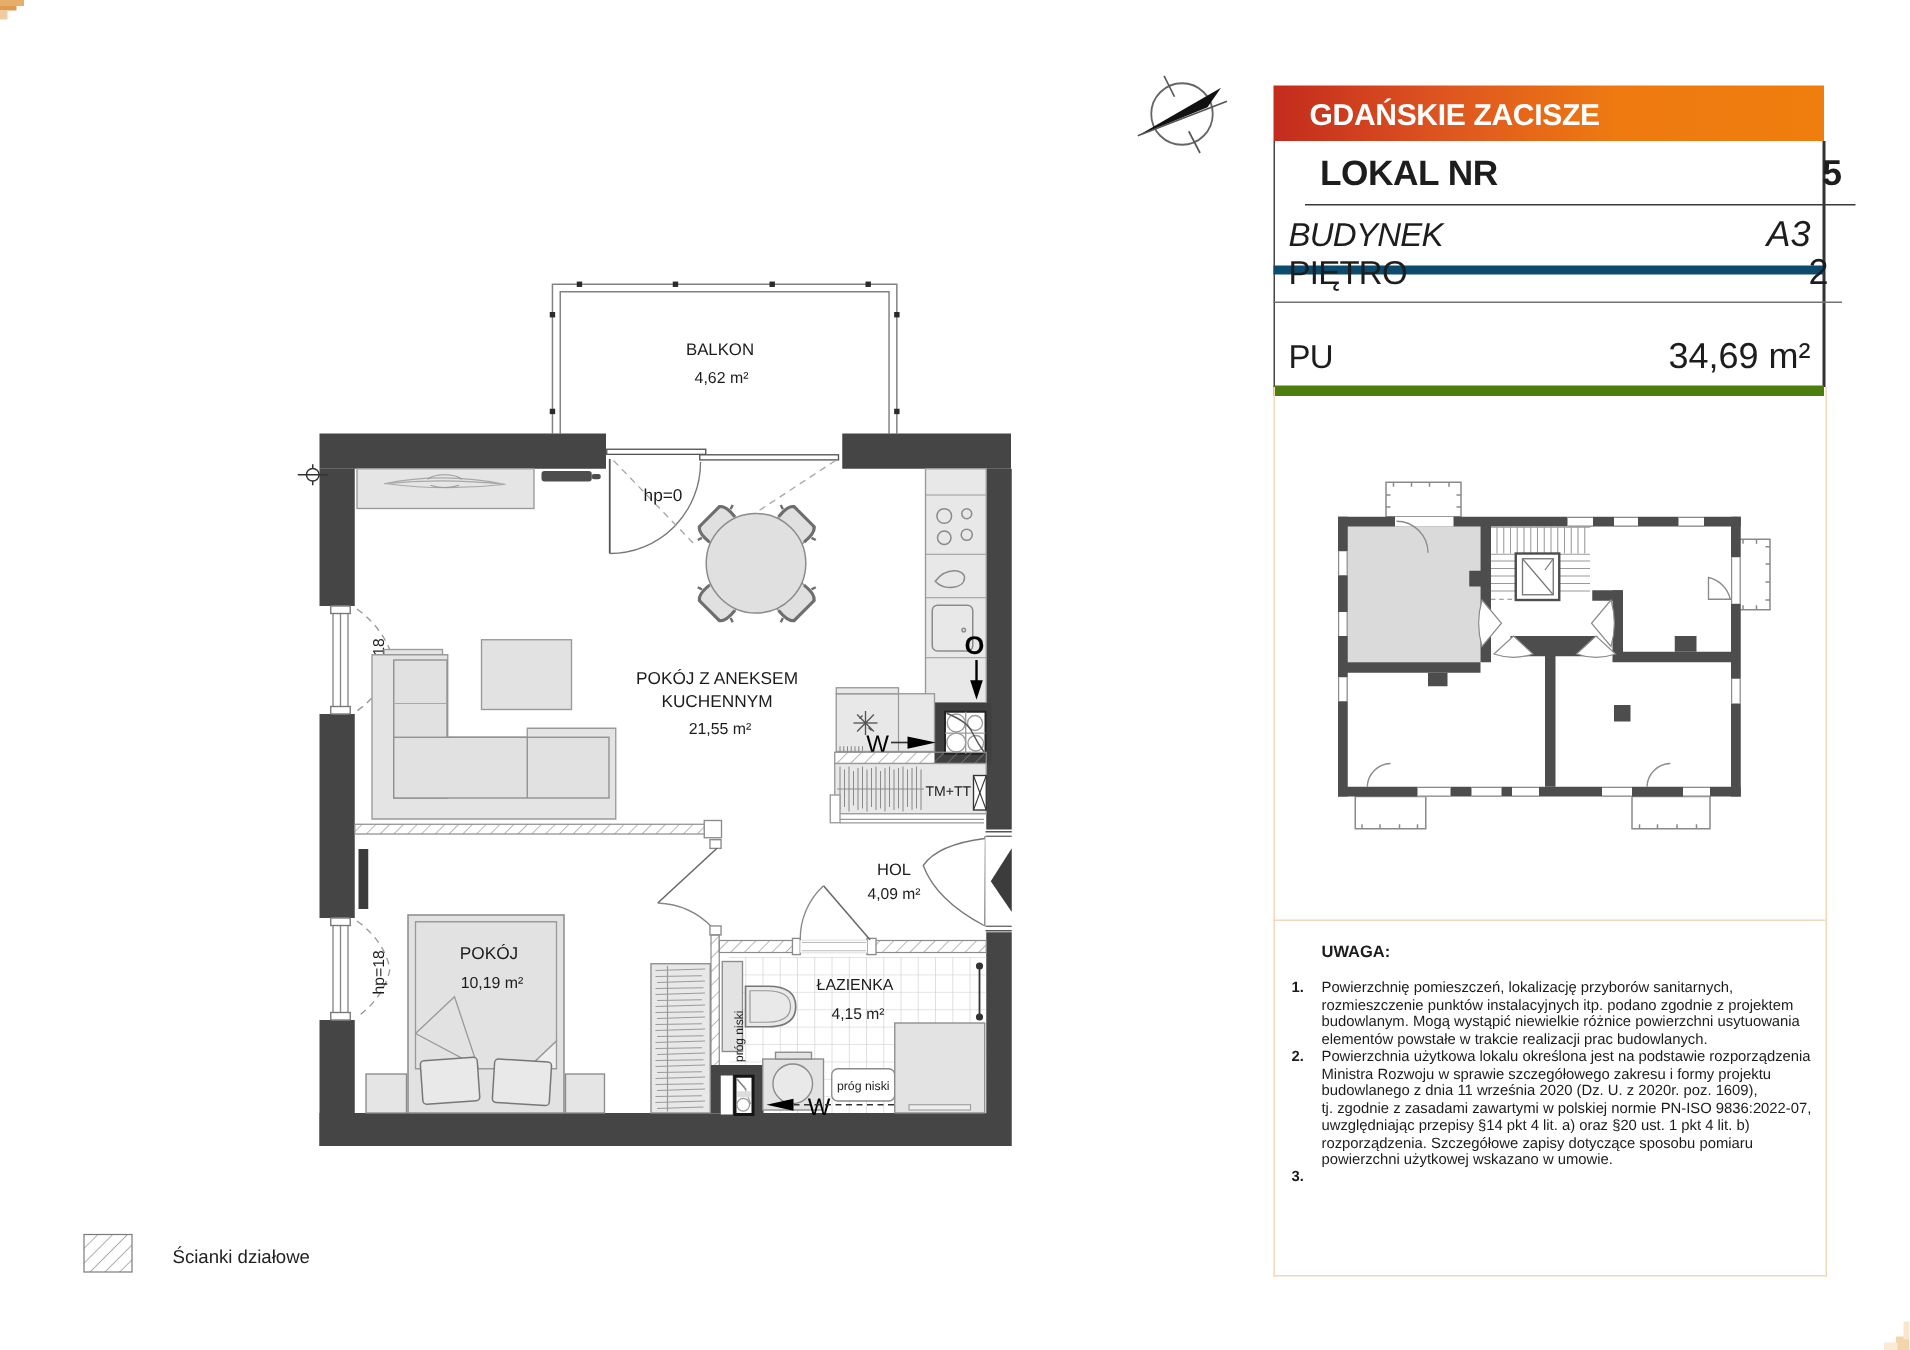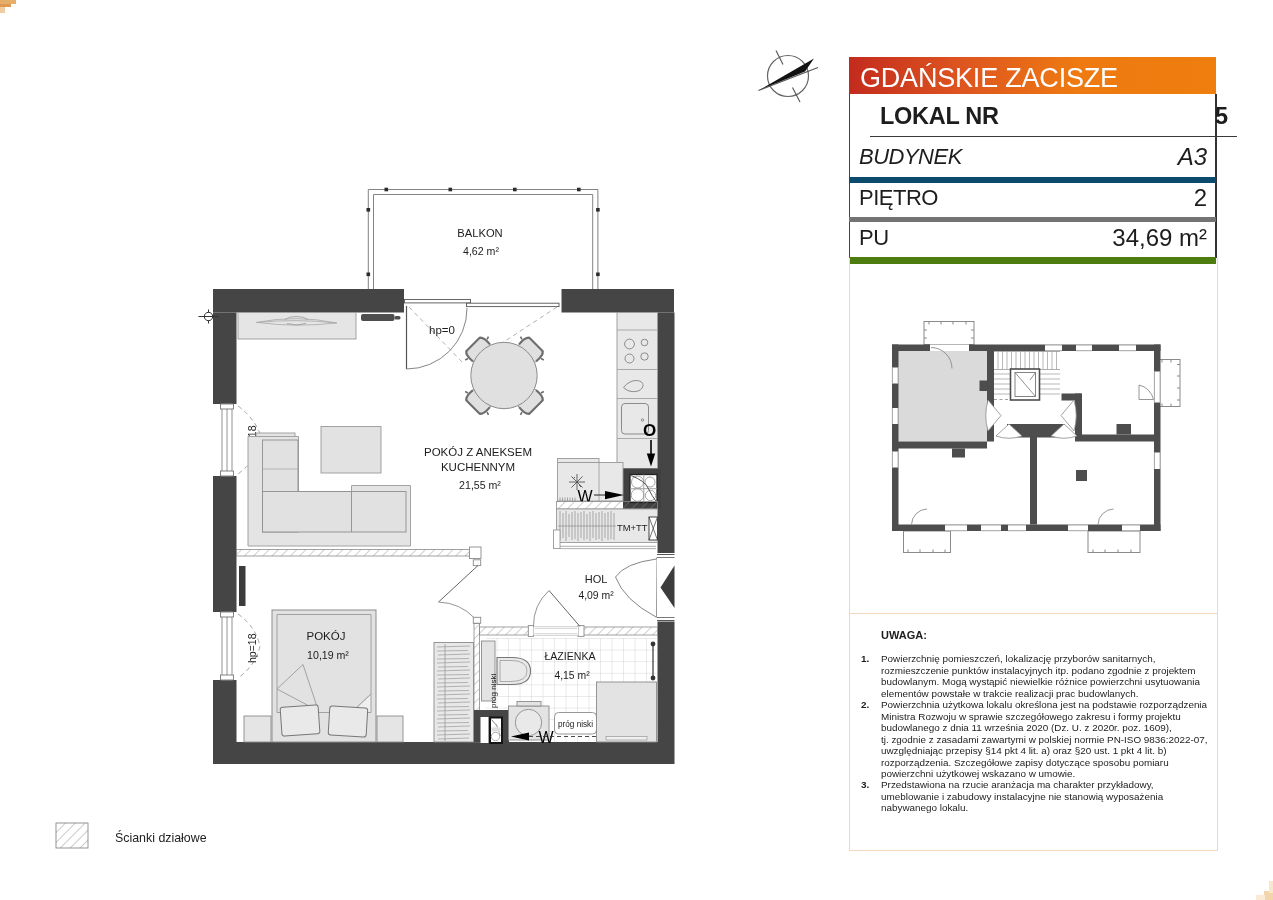--- a/index.html
+++ b/index.html
@@ -26,39 +26,39 @@
 <svg class="abs" style="left:752px;top:38px;" width="72" height="72" viewBox="0 0 72 72">
   <circle cx="36" cy="38" r="20.5" fill="none" stroke="#666" stroke-width="1.2"></circle>
   <polygon points="6.5,52.5 62,20.5 53,33.5" fill="#111"></polygon>
   <line x1="6.5" y1="52.5" x2="66" y2="29.5" stroke="#555" stroke-width="1.1"></line>
   <line x1="24" y1="12.5" x2="31" y2="26.5" stroke="#555" stroke-width="1.1"></line>
   <line x1="40.5" y1="49.5" x2="48" y2="64" stroke="#555" stroke-width="1.1"></line>
 </svg>
 
 <div class="abs" style="left:849px;top:57px;width:367px;height:37px;
      background:linear-gradient(90deg,#c32b1d 0%,#dd5420 30%,#ee7a11 62%,#ee7e0e 100%);">
-  <div style="position:absolute;left:11px;top:50%;transform:translateY(-50%);
-       font-size:27px;font-weight:normal;color:#fff;letter-spacing:-0.2px;margin-top:2px;">GDAŃSKIE ZACISZE</div>
+  <div style="position:absolute;left:24px;top:50%;transform:translateY(-50%);
+       font-size:20px;font-weight:bold;color:#fff;letter-spacing:-0.2px;margin-top:2px;">GDAŃSKIE ZACISZE</div>
 </div>
 
 <div class="abs" style="left:849px;top:94px;width:1px;height:164px;background:#444;"></div>
 
 <div class="abs" style="left:1215px;top:94px;width:2px;height:164px;background:#333;"></div>
 
 <div class="row" style="top:95px;border-bottom:1px solid #3a3a3a;margin-left:21px;">
   <span class="lbl" style="font-weight:bold;font-size:23.5px;letter-spacing:-0.3px;">LOKAL NR</span>
   <span class="val" style="font-weight:bold;">5</span>
 </div>
 
 <div class="row" style="top:137px;border-bottom:6px solid #0c4a6e;height:40px;font-style:italic;">
   <span class="lbl">BUDYNEK</span>
     <span class="val">A3</span>
 </div>
 
-<div class="row" style="top:178px;border-bottom:5px solid #737373;height:39px;">
+<div class="row" style="top:162px;border-bottom:1px solid #737373;height:39px;padding-left:12px;">
   <span class="lbl">PIĘTRO</span>
     <span class="val">2</span>
 </div>
 
 <div class="row" style="top:218px;border-bottom:7px solid #4d7c0f;height:39px;">
   <span class="lbl">PU</span>
     <span class="val">34,69 m²</span>
 </div>
 
 <div class="abs" style="left:849px;top:258px;width:367px;height:592px;
@@ -80,23 +80,20 @@
     <div style="position:absolute;left:-20px;top:45.8px;font-weight:bold;">2.</div>
     <div>Powierzchnia użytkowa lokalu określona jest na podstawie rozporządzenia<br>
     Ministra Rozwoju w sprawie szczegółowego zakresu i formy projektu<br>
     budowlanego z dnia 11 września 2020 (Dz. U. z 2020r. poz. 1609),<br>
     tj. zgodnie z zasadami zawartymi w polskiej normie PN-ISO 9836:2022-07,<br>
     uwzględniając przepisy §14 pkt 4 lit. a) oraz §20 ust. 1 pkt 4 lit. b)<br>
     rozporządzenia. Szczegółowe zapisy dotyczące sposobu pomiaru<br>
     powierzchni użytkowej wskazano w umowie.</div>
 
     <div style="position:absolute;left:-20px;top:126px;font-weight:bold;">3.</div>
-    <div>Przedstawiona na rzucie aranżacja ma charakter przykładowy,<br>
-    umeblowanie i zabudowy instalacyjne nie stanowią wyposażenia<br>
-    nabywanego lokalu.</div>
   </div>
 </div>
 
 <svg class="abs" style="left:50px;top:818px;" width="250" height="40" viewBox="0 0 250 40">
   <defs>
     <pattern id="lhatch" width="7" height="7" patternUnits="userSpaceOnUse" patternTransform="rotate(45)">
       <line x1="0" y1="0" x2="0" y2="7" stroke="#8a8a8a" stroke-width="0.9"></line>
     </pattern>
   </defs>
 

